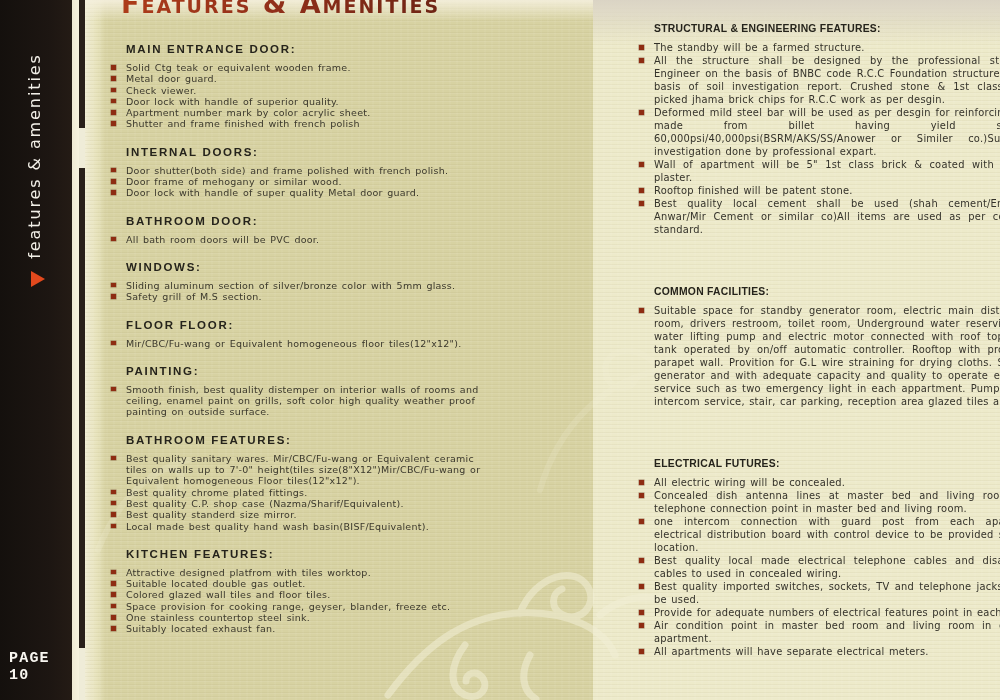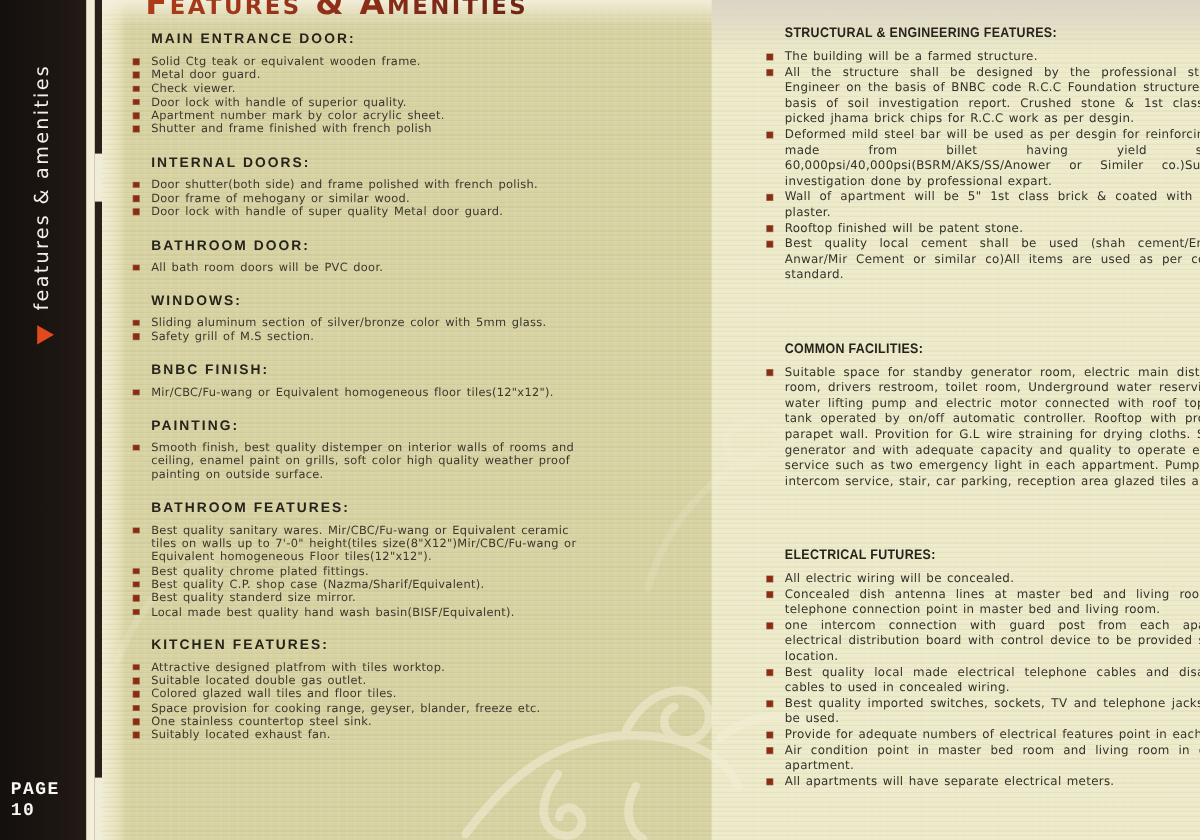--- a/index.html
+++ b/index.html
@@ -41,21 +41,21 @@
   .doc-title{left:121px;top:-12px;font-weight:bold;font-size:27px;letter-spacing:2px;
              font-variant:small-caps;white-space:nowrap;z-index:4;
              background:linear-gradient(90deg,#ad3c1a,#93301a 45%,#6e2414);
              -webkit-background-clip:text;background-clip:text;color:transparent;}
   
   .col{z-index:3;}
   .col-left{left:110px;top:27px;width:384px;}
   .col-right{left:638px;top:22px;width:402px;}
   .sec{margin:0 0 16px 0;}
   .sec h2{font-family:"Liberation Sans",sans-serif;font-weight:bold;color:#25231b;margin:0 0 7px 16px;}
-  .col-left .sec h2{font-size:11.5px;letter-spacing:1.7px;}
+  .col-left .sec h2{font-size:11.5px;letter-spacing:1.7px;margin-top:16px;}
   .col-right .sec{margin-bottom:49px;}
   .col-right .sec h2{font-size:11.5px;letter-spacing:.3px;transform:scaleX(.9);transform-origin:left center;white-space:nowrap;}
   ul{list-style:none;margin:0;padding:0;}
   li{position:relative;padding-left:16px;}
   .col-left li{font-size:9.5px;line-height:11.3px;letter-spacing:.25px;word-spacing:1.2px;color:#3b382c;}
   .col-right li{font-size:9.9px;line-height:13px;letter-spacing:.25px;word-spacing:1px;
                 color:#34322a;text-align:justify;}
   .bullet{position:absolute;left:1px;top:3px;width:4.5px;height:4.5px;background:#8e2c12;
           box-shadow:0 0 0 .5px rgba(90,28,10,.5);}
   .col-right .bullet{top:4px;}
@@ -134,21 +134,21 @@
         </ul>
       </section>
       <section class="sec">
         <h2>WINDOWS:</h2>
         <ul>
           <li><span class="bullet"></span><span>Sliding aluminum section of silver/bronze color with 5mm glass.</span></li>
           <li><span class="bullet"></span><span>Safety grill of M.S section.</span></li>
         </ul>
       </section>
       <section class="sec">
-        <h2>BNBC FINISH:</h2>
+        <h2>FLOOR FLOOR:</h2>
         <ul>
           <li><span class="bullet"></span><span>Mir/CBC/Fu-wang or Equivalent homogeneous floor tiles(12"x12").</span></li>
         </ul>
       </section>
       <section class="sec">
         <h2>PAINTING:</h2>
         <ul>
           <li><span class="bullet"></span><span>Smooth finish, best quality distemper on interior walls of rooms and ceiling, enamel paint on grills, soft color high quality weather proof painting on outside surface.</span></li>
         </ul>
       </section>
@@ -171,21 +171,21 @@
           <li><span class="bullet"></span><span>Space provision for cooking range, geyser, blander, freeze etc.</span></li>
           <li><span class="bullet"></span><span>One stainless countertop steel sink.</span></li>
           <li><span class="bullet"></span><span>Suitably located exhaust fan.</span></li>
         </ul>
       </section>
     </div>
   <div class="abs col col-right">
       <section class="sec">
         <h2>STRUCTURAL &amp; ENGINEERING FEATURES:</h2>
         <ul>
-          <li><span class="bullet"></span><span>The building will be a farmed structure.</span></li>
+          <li><span class="bullet"></span><span>The standby will be a farmed structure.</span></li>
           <li><span class="bullet"></span><span>All the structure shall be designed by the professional structural Engineer on the basis of BNBC code R.C.C Foundation structure on the basis of soil investigation report. Crushed stone &amp; 1st class brick/ picked jhama brick chips for R.C.C work as per desgin.</span></li>
           <li><span class="bullet"></span><span>Deformed mild steel bar will be used as per desgin for reinforcing work made from billet having yield strength 60,000psi/40,000psi(BSRM/AKS/SS/Anower or Similer co.)Sub soil investigation done by professional expart.</span></li>
           <li><span class="bullet"></span><span>Wall of apartment will be 5" 1st class brick &amp; coated with cement plaster.</span></li>
           <li><span class="bullet"></span><span>Rooftop finished will be patent stone.</span></li>
           <li><span class="bullet"></span><span>Best quality local cement shall be used (shah cement/Emirates/ Anwar/Mir Cement or similar co)All items are used as per company standard.</span></li>
         </ul>
       </section>
       <section class="sec">
         <h2>COMMON FACILITIES:</h2>
         <ul>

